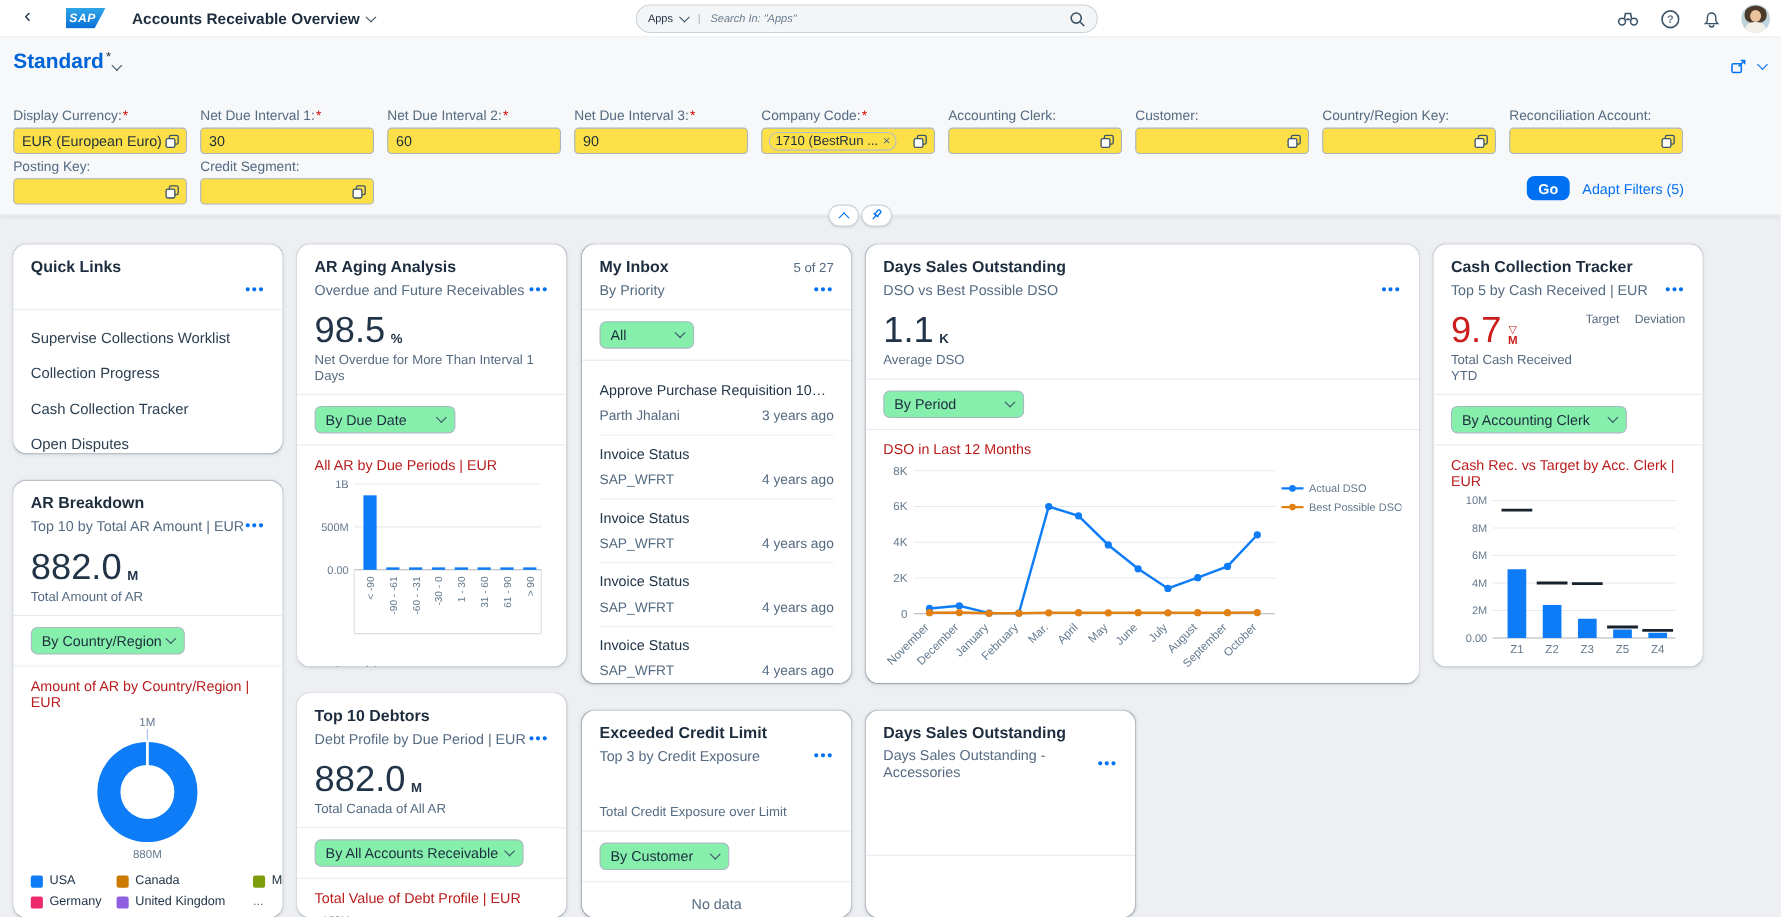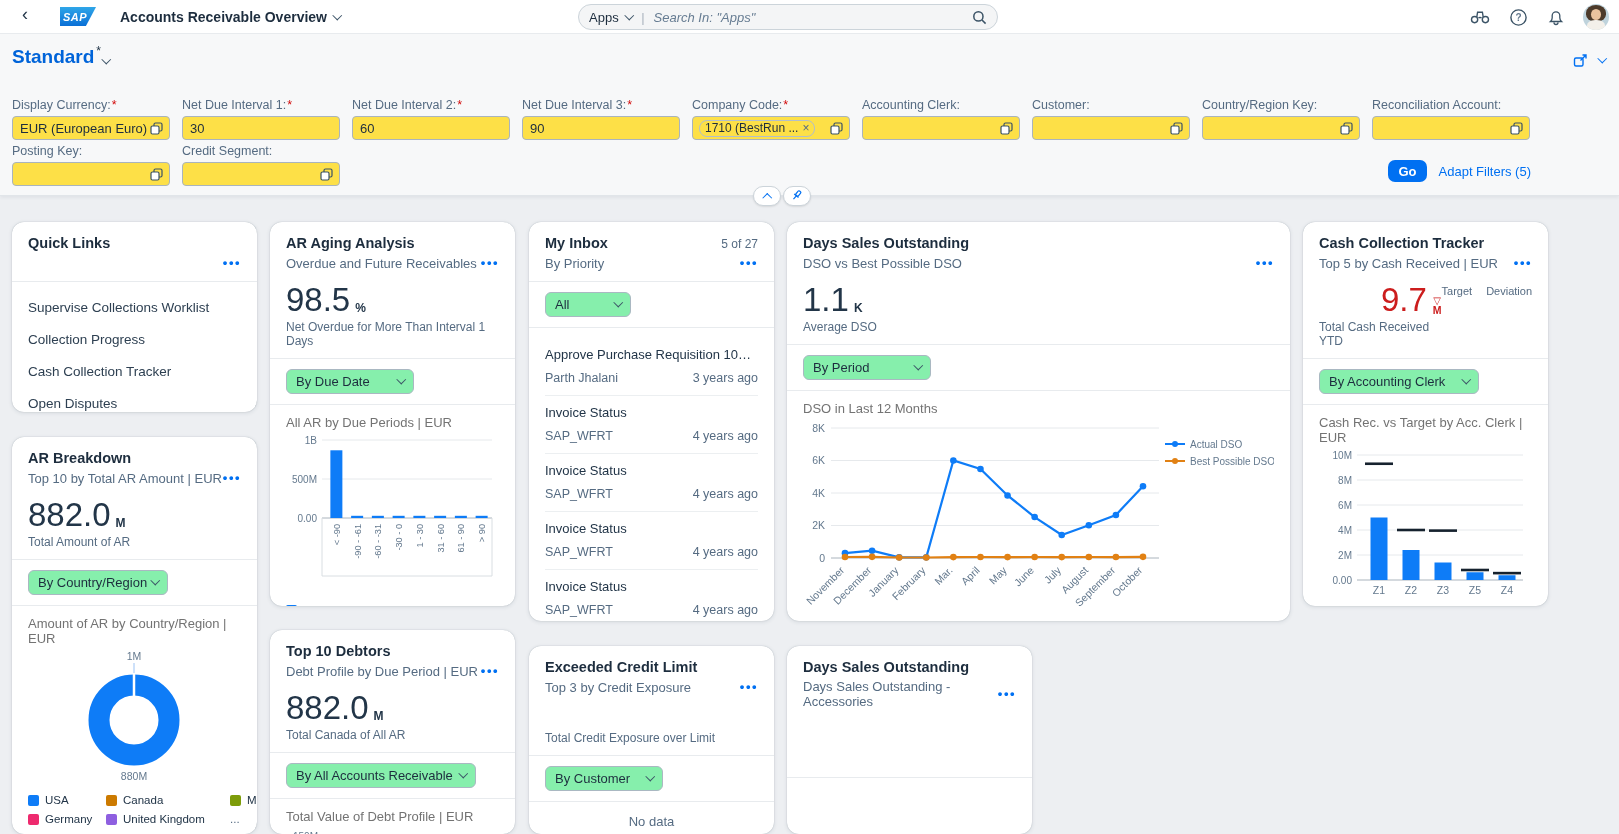--- a/index.html
+++ b/index.html
@@ -6,21 +6,21 @@
   body { font-family:"Liberation Sans", sans-serif; }
   .page { position:relative; width:1619px; height:834px; overflow:hidden; background:#fff; }
 
   
   .shell { position:absolute; left:0; top:0; width:1619px; height:34px; background:#fff; border-bottom:1px solid #e8ebee; z-index:20; }
   .back { position:absolute; left:22px; top:4px; font-size:18px; color:#223548; cursor:pointer; }
   .sap-logo { position:absolute; left:60px; top:7px; width:36px; height:19px; background:linear-gradient(180deg,#2fa6e8,#0a6fd6); clip-path:polygon(0 0,100% 0,72% 100%,0 100%); display:flex; align-items:center; }
   .sap-logo span { color:#fff; font-weight:700; font-style:italic; font-size:11px; padding-left:3px; letter-spacing:.5px; }
   .app-title { position:absolute; left:120px; top:9px; font-size:14px; font-weight:700; color:#1d2d3e; display:flex; align-items:center; gap:7px; cursor:pointer; }
   .chev { display:inline-block; width:6.5px; height:6.5px; border-right:1.6px solid #3b5366; border-bottom:1.6px solid #3b5366; transform:rotate(45deg); margin-top:-4px; }
-  .searchbar { position:absolute; left:578px; top:4px; width:420px; height:26px; background:#f4f5f6; border:1px solid #ccd4da; border-radius:15px; display:flex; align-items:center; padding:0 10px; font-size:13px; color:#1d2d3e; }
+  .searchbar { position:absolute; left:578px; top:4px; width:420px; height:26px; background:#f4f5f6; border:1px solid #ccd4da; border-radius:15px; display:flex; align-items:center; padding:0 10px; font-size:10px; color:#1d2d3e; }
   .searchbar .scope { display:flex; align-items:center; gap:7px; cursor:pointer; }
   .searchbar .sep { color:#aab4bd; margin:0 9px; }
   .searchbar .ph { font-style:italic; color:#667c92; flex:1; }
   .shell-icons { position:absolute; right:10px; top:0; height:34px; display:flex; align-items:center; gap:16px; }
   .sicon { width:22px; height:22px; display:flex; align-items:center; justify-content:center; cursor:pointer; }
   .avatar { width:26px; height:26px; border-radius:50%; overflow:hidden; position:relative; background:#bfd3dc; cursor:pointer; }
   .avatar .hair { position:absolute; left:3px; top:1px; width:20px; height:16px; border-radius:50% 50% 40% 40%; background:#4c3a2a; }
   .avatar .face { position:absolute; left:8px; top:5px; width:10px; height:11px; border-radius:50%; background:#eac39e; }
   .avatar .body { position:absolute; left:4px; top:16px; width:18px; height:12px; border-radius:45%; background:#f3f0ea; }
 
@@ -52,26 +52,26 @@
   .c-title { font-size:14.5px; font-weight:700; color:#1d2d3e; }
   .c-head { display:flex; justify-content:space-between; align-items:baseline; }
   .c-count { font-size:12px; color:#556b82; }
   .c-sub { display:flex; justify-content:space-between; align-items:center; font-size:13px; color:#556b82; margin-top:4px; min-height:16px; }
   .dots { color:#0070f2; font-weight:700; letter-spacing:1.5px; font-size:13px; cursor:pointer; line-height:8px; }
   .kpi { margin-top:12px; font-size:33px; font-weight:300; color:#223548; line-height:1; display:flex; align-items:flex-end; }
   .kpi .unit { font-size:12px; font-weight:700; color:#223548; margin-left:5px; margin-bottom:2px; }
   .kpi-label { font-size:12px; color:#556b82; margin-top:4px; }
   .divider { height:1px; background:#e8ebee; margin:10px -16px; }
   .select { display:inline-flex; align-items:center; justify-content:space-between; border:1px solid #aab8c2; border-radius:6px; height:25px; padding:0 9px; font-size:13px; color:#1d2d3e; background:#86efac; cursor:pointer; }
-  .chart-title { font-size:13px; color:#737373; margin:8px 0 2px; }
+  .chart-title { font-size:13px; color:#b91c1c; margin:8px 0 2px; }
   .qlink { font-size:13.5px; color:#2e4052; padding:8px 0 9px; cursor:pointer; }
   .inbox-item { padding:9px 0 10px; border-bottom:1px solid #eceff1; cursor:pointer; }
   .inbox-title { font-size:13px; color:#223548; white-space:nowrap; overflow:hidden; text-overflow:ellipsis; }
   .inbox-meta { display:flex; justify-content:space-between; font-size:12.5px; color:#556b82; margin-top:9px; }
-  .kpi-red { color:#cc1d1d;justify-content:flex-end; }
+  .kpi-red { color:#cc1d1d; }
   .dev-stack { display:inline-flex; flex-direction:column; align-items:center; margin-left:6px; margin-bottom:1px; }
   .dev-stack .tri { font-size:10px; line-height:.9; color:#cc1d1d; }
   .dev-stack .um { font-size:10.5px; font-weight:700; color:#cc1d1d; }
   .th-labels { display:flex; gap:14px; font-size:11px; color:#556b82; margin-top:14px;align-items:center; }
   .legend { display:flex; align-items:flex-end; gap:16px; font-size:11.5px; color:#223548; margin-top:20px; }
   .lg-item { display:inline-flex; align-items:center; gap:6px; }
   .lg-sq { width:11px; height:11px; border-radius:2px; display:inline-block; }
   .lg-more { color:#556b82; }
   .donut-legend { display:grid; grid-template-columns:72px 118px auto; gap:7px 6px; font-size:11.5px; color:#223548; margin-top:8px; }
   .nodata { text-align:center; color:#556b82; font-size:13px; margin-top:12px; }

